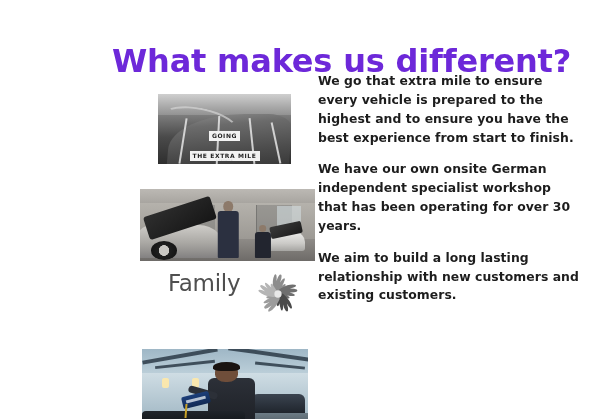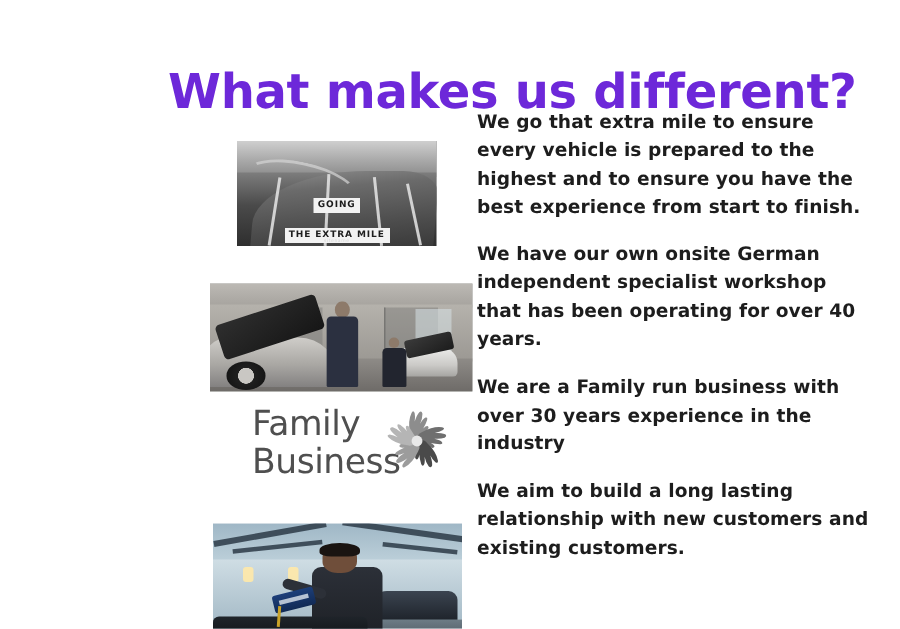--- a/index.html
+++ b/index.html
@@ -395,21 +395,20 @@
     <div class="wheel-l"></div>
     <div class="mech m1">
       <div class="head"></div>
       <div class="body"></div>
     </div>
   </figure>
 
   <figure id="figure-family-business">
     <div class="fb-wordmark">
       <span>Family</span>
-      <span class="line2">Business</span>
     </div>
     <svg class="fb-mark" viewBox="0 0 100 100">
       <g transform="translate(50,50)">
         <g transform="rotate(0)">
           <path d="M -9 -10 q -3 -16 2 -26 q 2 -4 4 0 q 1 5 0 11 q 3 -9 6 -12 q 3 -2 4 2 q 0 6 -3 13 q 4 -7 7 -8 q 3 -1 2 3 q -2 6 -5 11 q 4 -4 6 -3 q 2 2 -1 5 q -5 6 -9 11 q -4 4 -9 1 q -4 -3 -4 -8 z" fill="#8d8d8d"></path>
         </g>
         <g transform="rotate(72)">
           <path d="M -9 -10 q -3 -16 2 -26 q 2 -4 4 0 q 1 5 0 11 q 3 -9 6 -12 q 3 -2 4 2 q 0 6 -3 13 q 4 -7 7 -8 q 3 -1 2 3 q -2 6 -5 11 q 4 -4 6 -3 q 2 2 -1 5 q -5 6 -9 11 q -4 4 -9 1 q -4 -3 -4 -8 z" fill="#6f6f6f"></path>
         </g>
         <g transform="rotate(144)">
@@ -446,16 +445,15 @@
       <div class="oc-bottle-label"></div>
     </div>
     <div class="oc-stream"></div>
 
   </figure>
 
 </div>
 
 <div id="body-copy">
   <p>We go that extra mile to ensure every vehicle is prepared to the highest and to ensure you have the best experience from start to finish.</p>
-  <p>We have our own onsite German independent specialist workshop that has been operating for over 40 years.</p>
-  <p>We are a Family run business with over 30 years experience in the industry</p>
+  <p>We have our own onsite German independent specialist workshop that has been operating for over 30 years.</p>
   <p>We aim to build a long lasting relationship with new customers and existing customers.</p>
 </div>
 
 </body></html>

